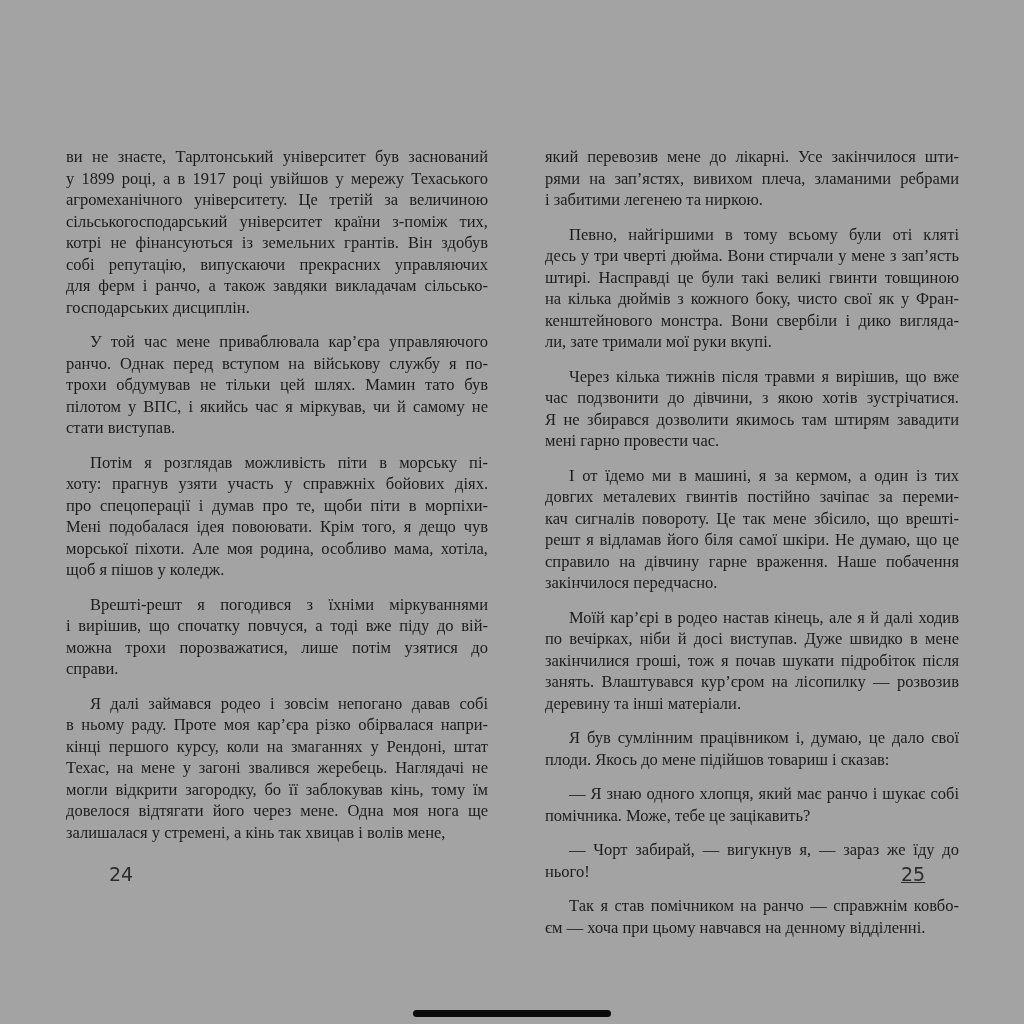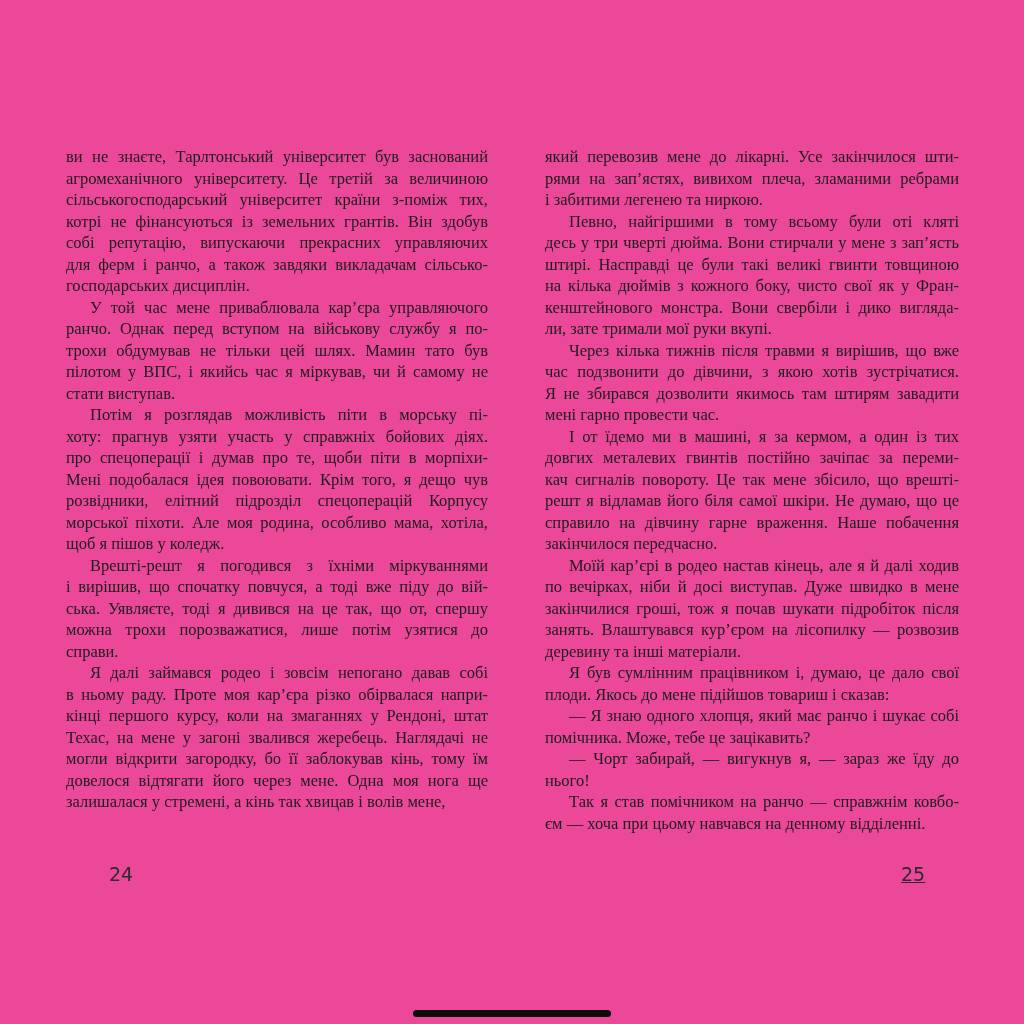--- a/index.html
+++ b/index.html
@@ -11,21 +11,21 @@
     position: relative;
     width: 1024px;
     height: 1024px;
     overflow: hidden;
     font-family: "Liberation Serif", serif;
     color: #1c1c1c;
   }
   .spread {
     position: absolute;
     inset: 0;
-    background: #ec4899;
+    background: #a3a3a3;
   }
   .text-col {
     position: absolute;
     top: 146px;
     font-size: 16.5px;
     line-height: 21.5px;
     color: #1c1c1c;
   }
   .col-left  { left: 66px;  width: 422px; }
   .col-right { left: 545px; width: 414px; }
@@ -33,20 +33,21 @@
   .para { margin: 0; padding: 0; }
   .line {
     text-align: justify;
     text-align-last: justify;
   }
   .line.final {
     text-align-last: left;
   }
   .para.indent .line:first-child {
     text-indent: 24px;
+    margin-top: 13px;
   }
 
   .folio {
     position: absolute;
     top: 863px;
     font-family: "DejaVu Sans", sans-serif;
     font-size: 19px;
     color: #2c2c2c;
   }
   .folio-left  { left: 109px; }
@@ -64,47 +65,46 @@
   }
 </style>
 </head>
 <body>
 
 <div class="spread">
 
   <div class="text-col col-left">
       <div class="para">
         <div class="line">ви не знаєте, Тарлтонський університет був заснований</div>
+        <div class="line">у 1899 році, а в 1917 році увійшов у мережу Техаського</div>
         <div class="line">агромеханічного університету. Це третій за величиною</div>
         <div class="line">сільськогосподарський університет країни з-поміж тих,</div>
         <div class="line">котрі не фінансуються із земельних грантів. Він здобув</div>
         <div class="line">собі репутацію, випускаючи прекрасних управляючих</div>
         <div class="line">для ферм і ранчо, а також завдяки викладачам сільсько-</div>
         <div class="line final">господарських дисциплін.</div>
       </div>
       <div class="para indent">
         <div class="line">У той час мене приваблювала кар’єра управляючого</div>
         <div class="line">ранчо. Однак перед вступом на військову службу я по-</div>
         <div class="line">трохи обдумував не тільки цей шлях. Мамин тато був</div>
         <div class="line">пілотом у ВПС, і якийсь час я міркував, чи й самому не</div>
         <div class="line final">стати виступав.</div>
       </div>
       <div class="para indent">
         <div class="line">Потім я розглядав можливість піти в морську пі-</div>
         <div class="line">хоту: прагнув узяти участь у справжніх бойових діях.</div>
         <div class="line">про спецоперації і думав про те, щоби піти в морпіхи-</div>
         <div class="line">Мені подобалася ідея повоювати. Крім того, я дещо чув</div>
-        <div class="line">розвідники, елітний підрозділ спецоперацій Корпусу</div>
         <div class="line">морської піхоти. Але моя родина, особливо мама, хотіла,</div>
         <div class="line final">щоб я пішов у коледж.</div>
       </div>
       <div class="para indent">
         <div class="line">Врешті-решт я погодився з їхніми міркуваннями</div>
         <div class="line">і вирішив, що спочатку повчуся, а тоді вже піду до вій-</div>
-        <div class="line">ська. Уявляєте, тоді я дивився на це так, що от, спершу</div>
         <div class="line">можна трохи порозважатися, лише потім узятися до</div>
         <div class="line final">справи.</div>
       </div>
       <div class="para indent">
         <div class="line">Я далі займався родео і зовсім непогано давав собі</div>
         <div class="line">в ньому раду. Проте моя кар’єра різко обірвалася напри-</div>
         <div class="line">кінці першого курсу, коли на змаганнях у Рендоні, штат</div>
         <div class="line">Техас, на мене у загоні звалився жеребець. Наглядачі не</div>
         <div class="line">могли відкрити загородку, бо її заблокував кінь, тому їм</div>
         <div class="line">довелося відтягати його через мене. Одна моя нога ще</div>

